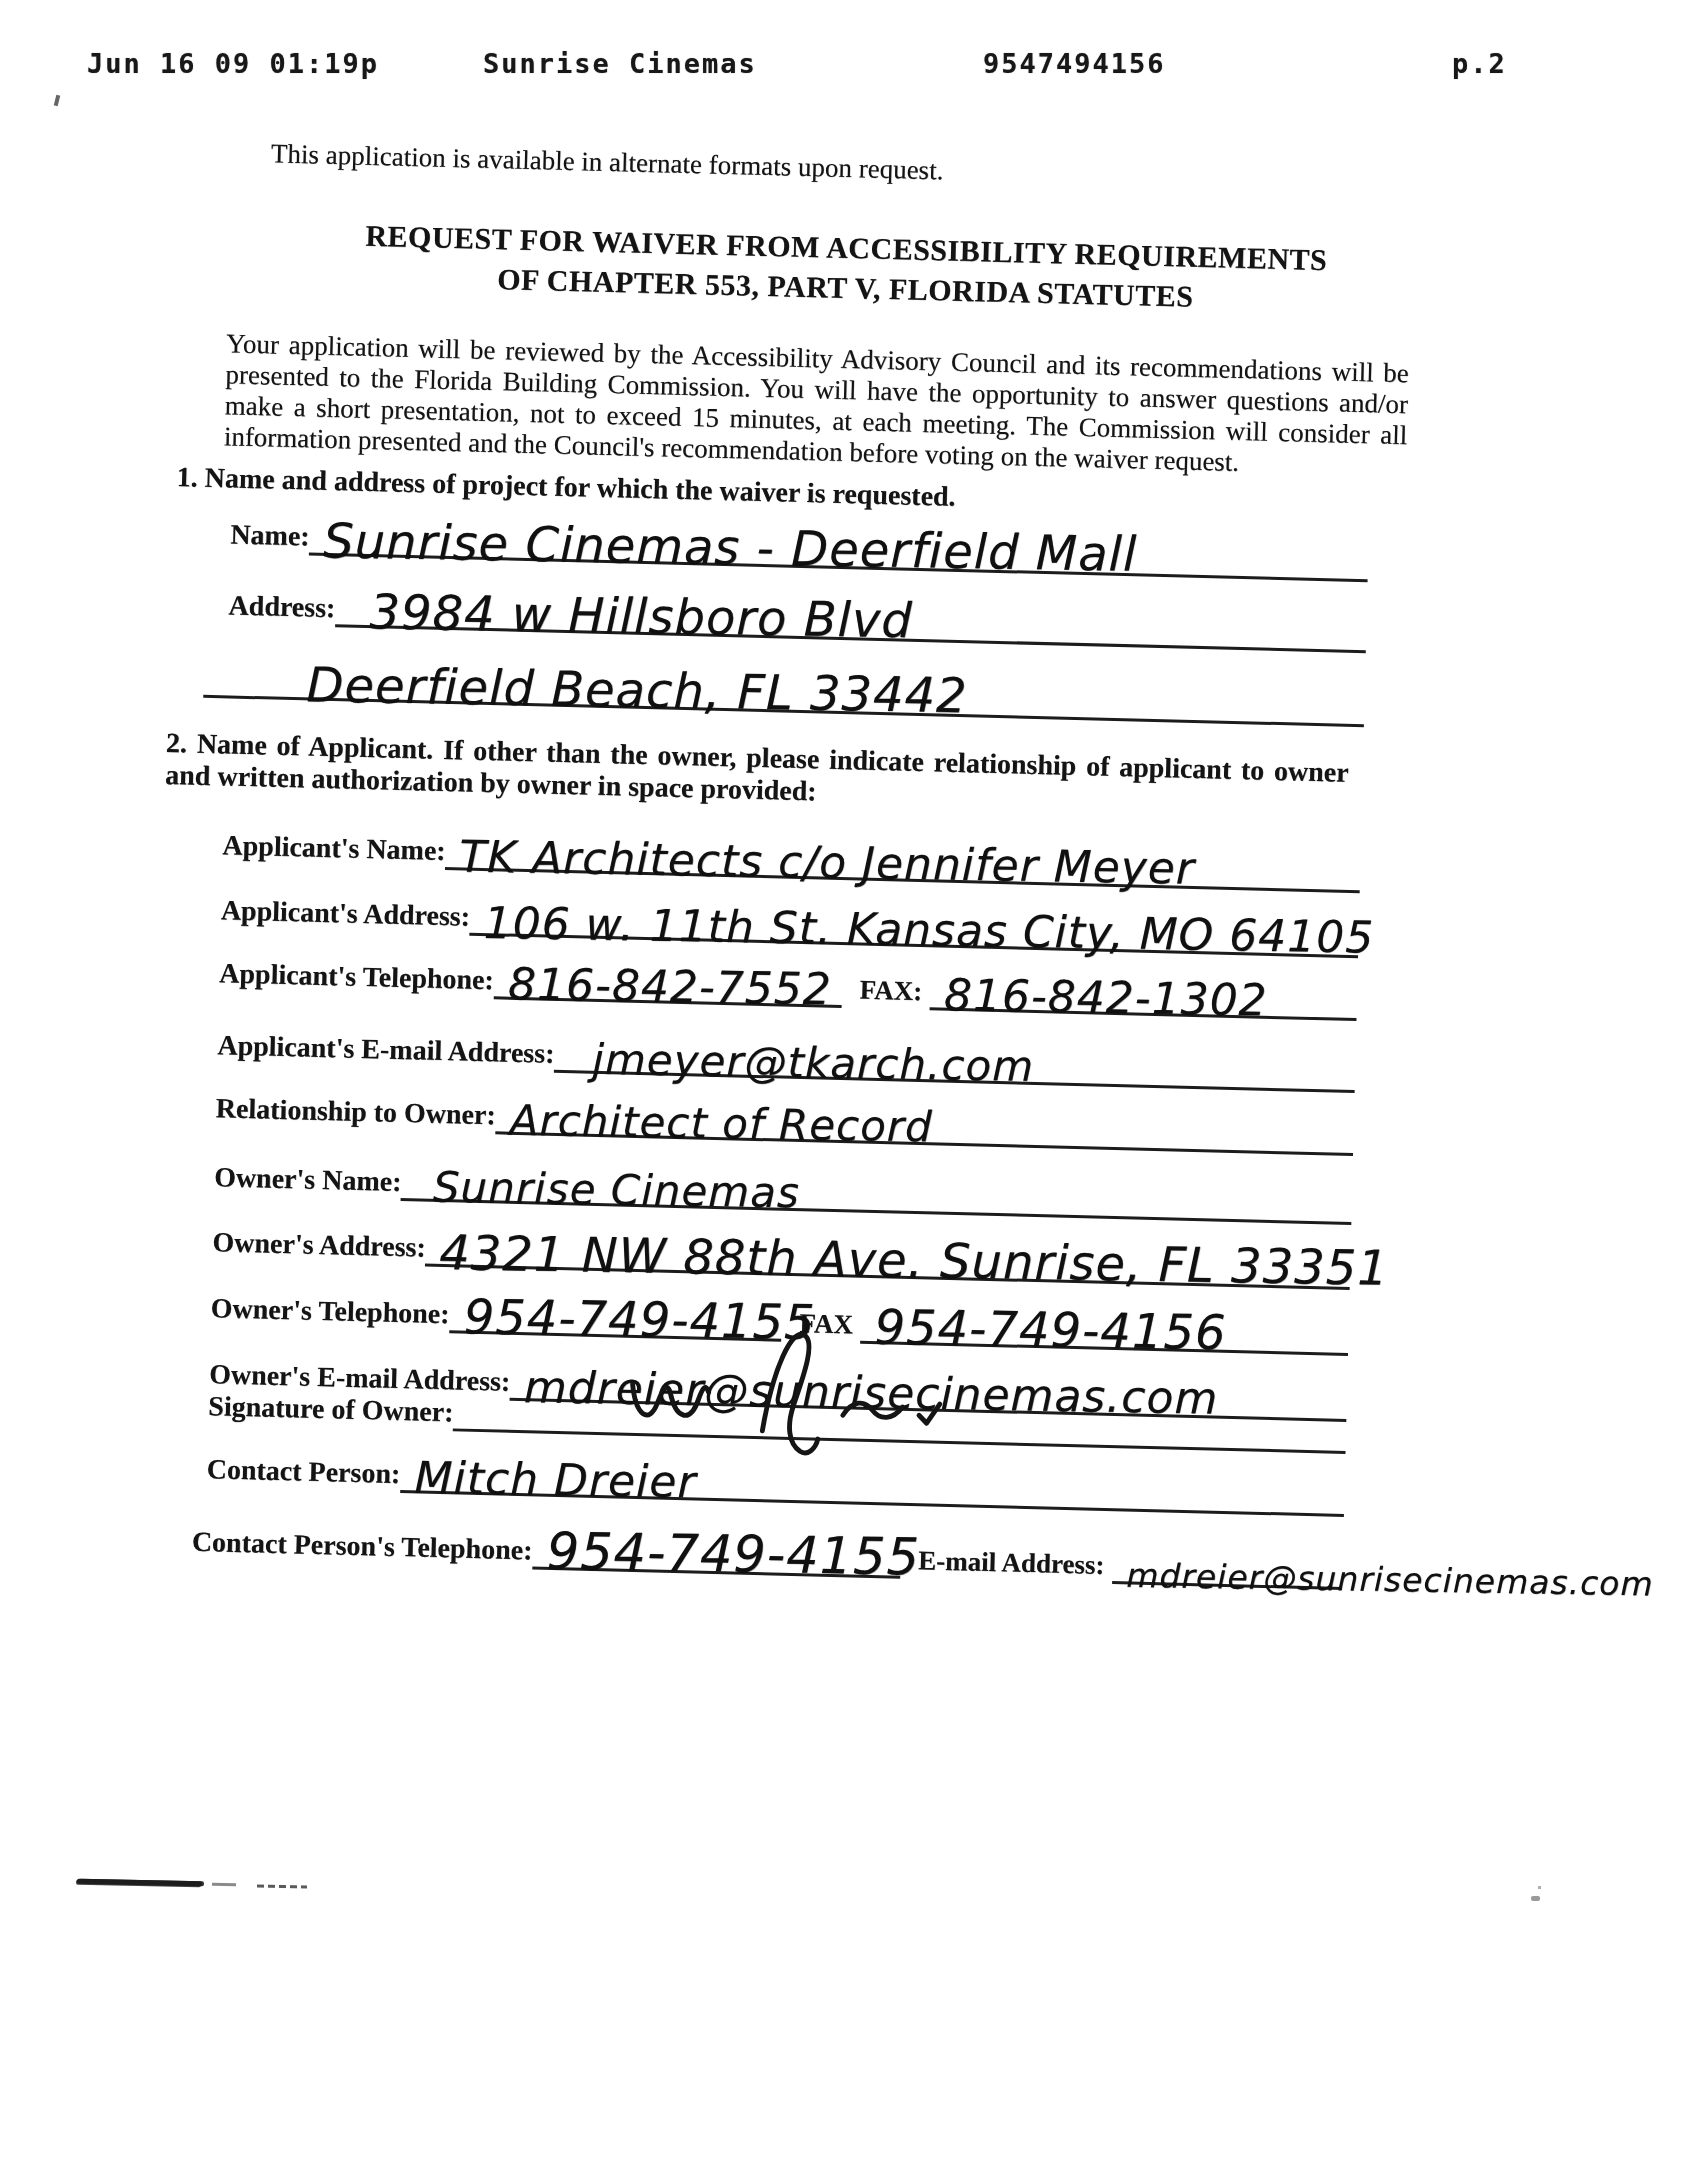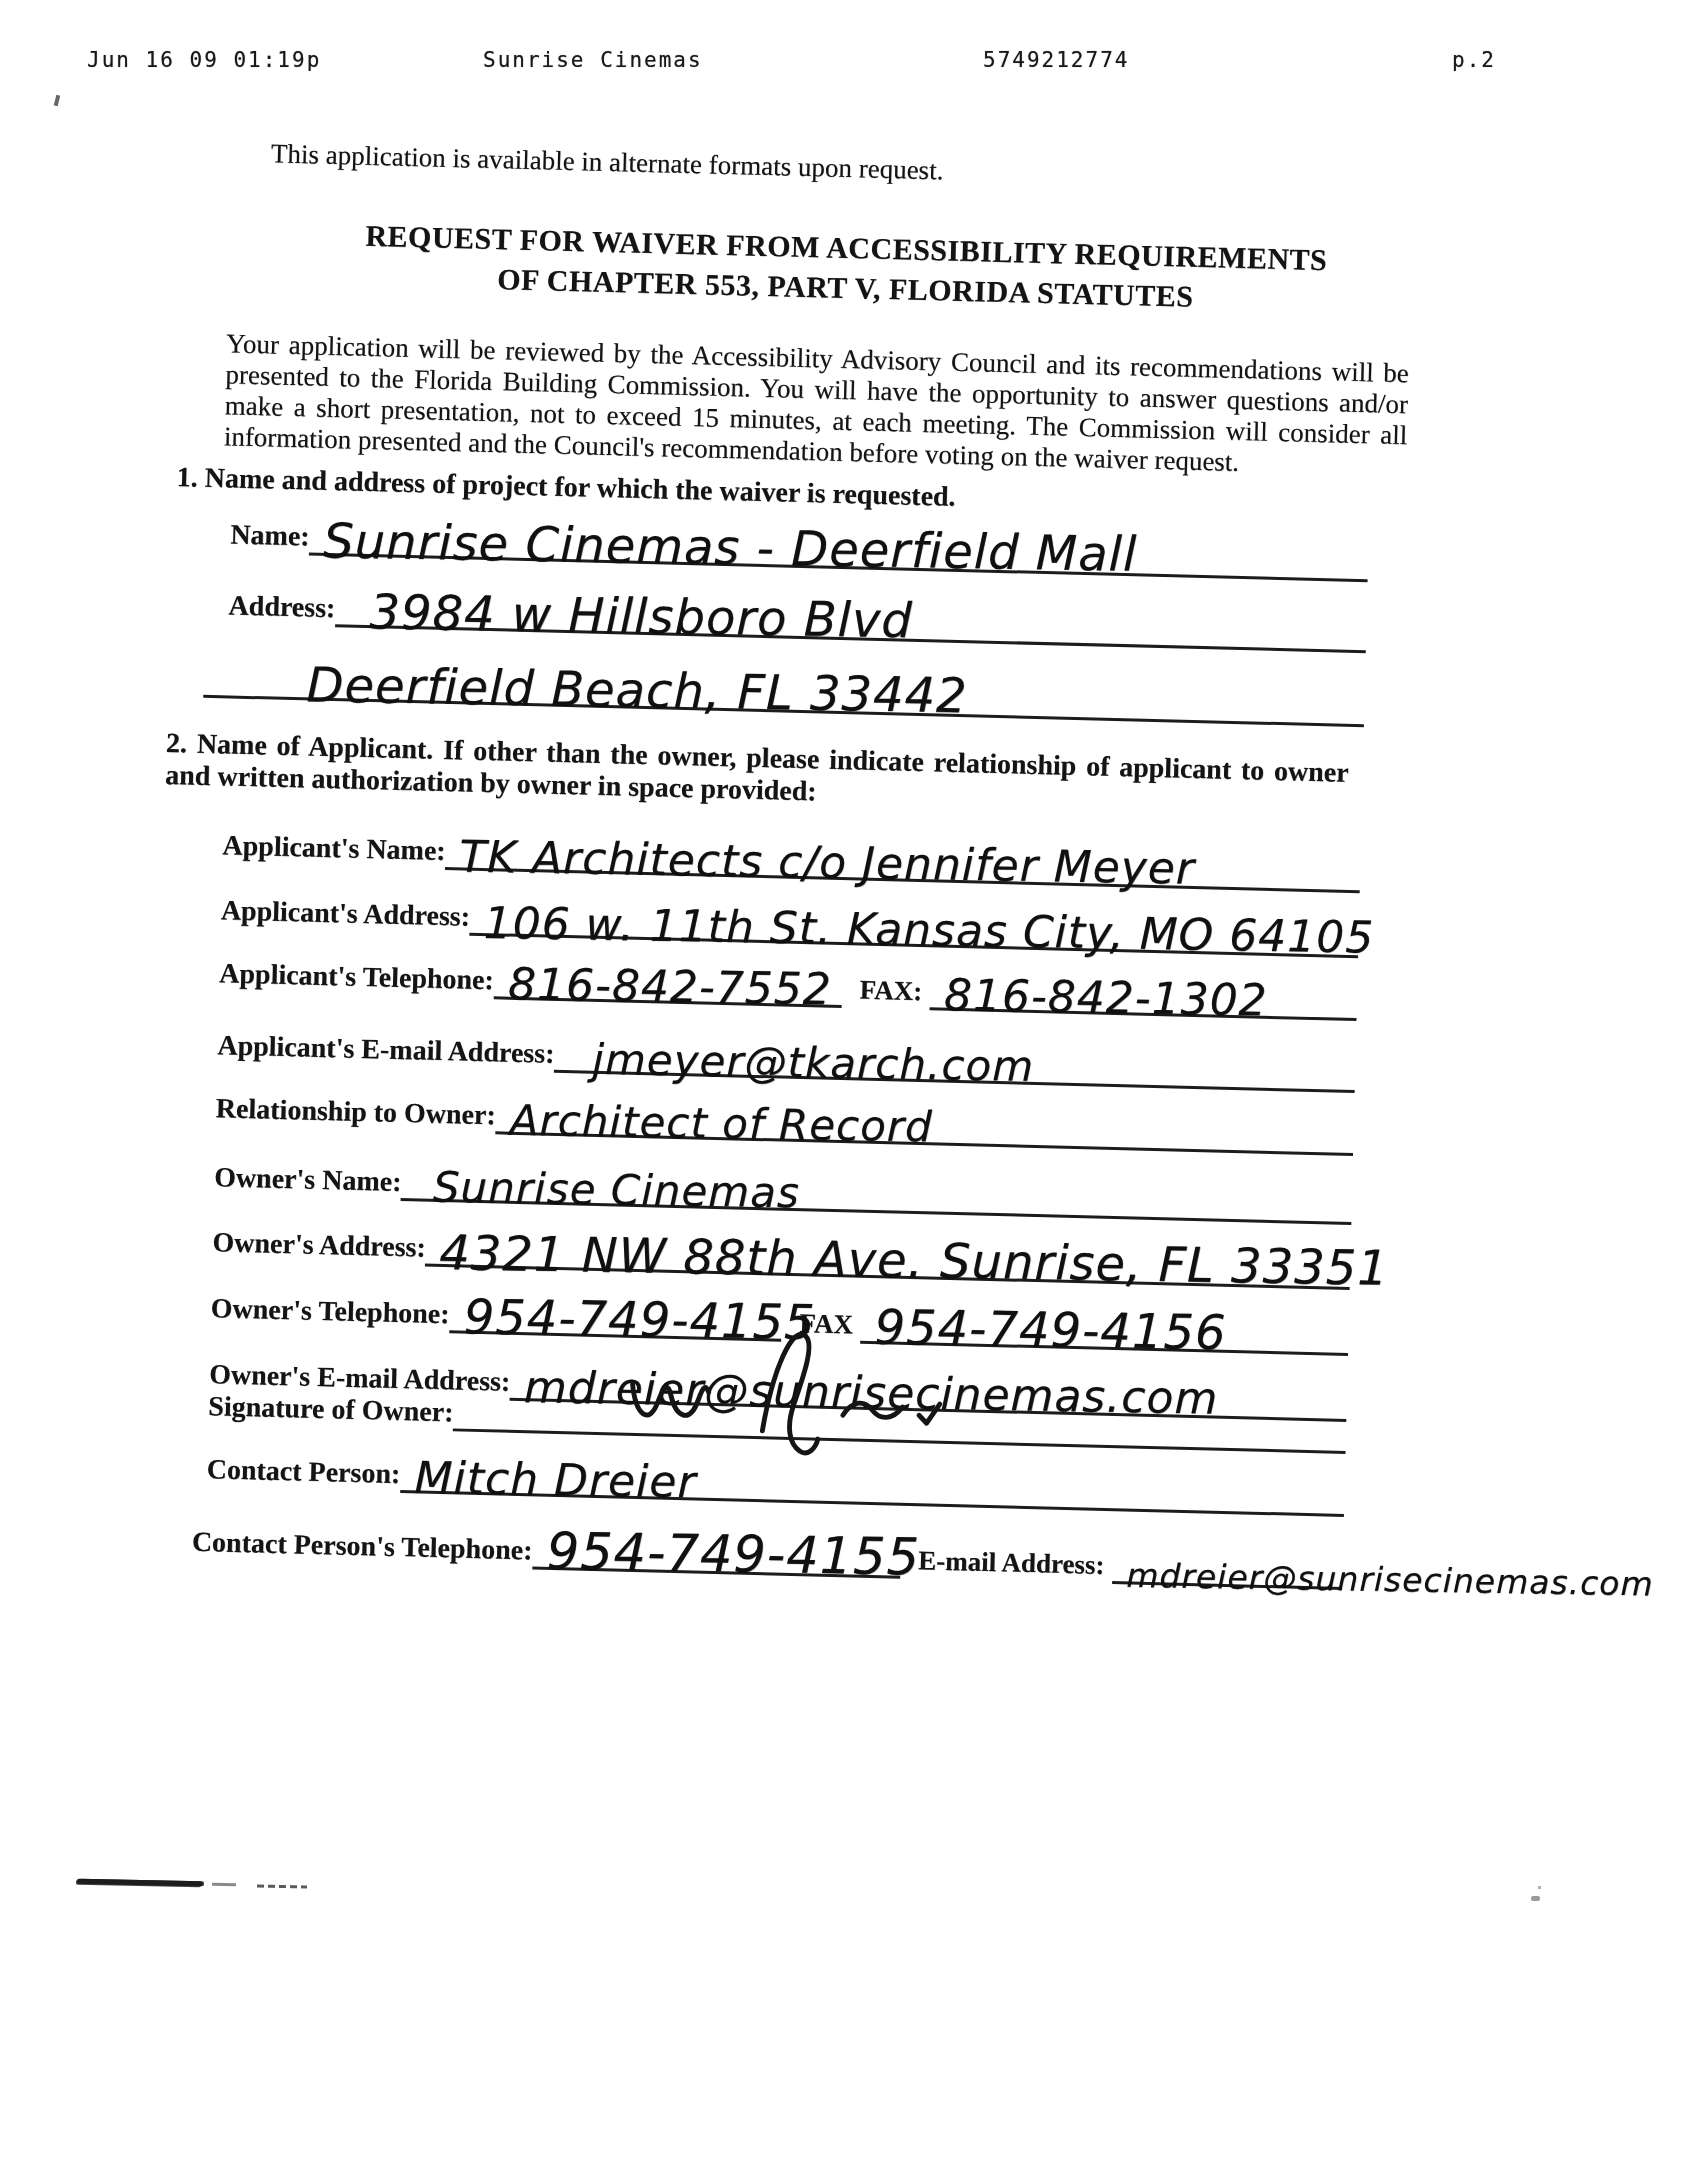--- a/index.html
+++ b/index.html
@@ -4,21 +4,21 @@
 <style>
   * { margin:0; padding:0; box-sizing:border-box; }
   html,body { background:#e8e8e8; }
   .page {
     position:relative; width:1683px; height:2177px; margin:0 auto;
     background:#ffffff; overflow:hidden;
     font-family:"Liberation Serif", serif; color:#141414;
   }
   
   .fax { position:absolute; top:48px; left:0; width:100%; height:34px;
-         font-family:"DejaVu Sans Mono", monospace; font-size:21px; font-weight:normal;
+         font-family:"DejaVu Sans Mono", monospace; font-size:27px; font-weight:bold;
          letter-spacing:2px; color:#181818; text-shadow:0 0 1px rgba(0,0,0,.5); }
   .fax span { position:absolute; white-space:nowrap; }
   .fax .f1 { left:87px; }
   .fax .f2 { left:483px; }
   .fax .f3 { left:983px; }
   .fax .f4 { left:1452px; }
   .tickmark { position:absolute; left:55px; top:95px; width:4px; height:11px;
               background:#666; transform:rotate(14deg); }
 
   
@@ -67,21 +67,21 @@
   .smudge5 { left:1538px; top:1886px; width:3px; height:3px; background:#b0b0b0; }
 </style>
 </head>
 <body>
 
 <div class="page">
 
   <div class="fax">
     <span class="f1">Jun 16 09 01:19p</span>
     <span class="f2">Sunrise Cinemas</span>
-    <span class="f3">5749212774</span>
+    <span class="f3">9547494156</span>
     <span class="f4">p.2</span>
   </div>
   <div class="tickmark"></div>
 
   <div class="doc">
 
     <p class="notice">This application is available in alternate formats upon request.</p>
 
     <h1 class="title">
       <span>REQUEST FOR WAIVER FROM ACCESSIBILITY REQUIREMENTS</span><br>

